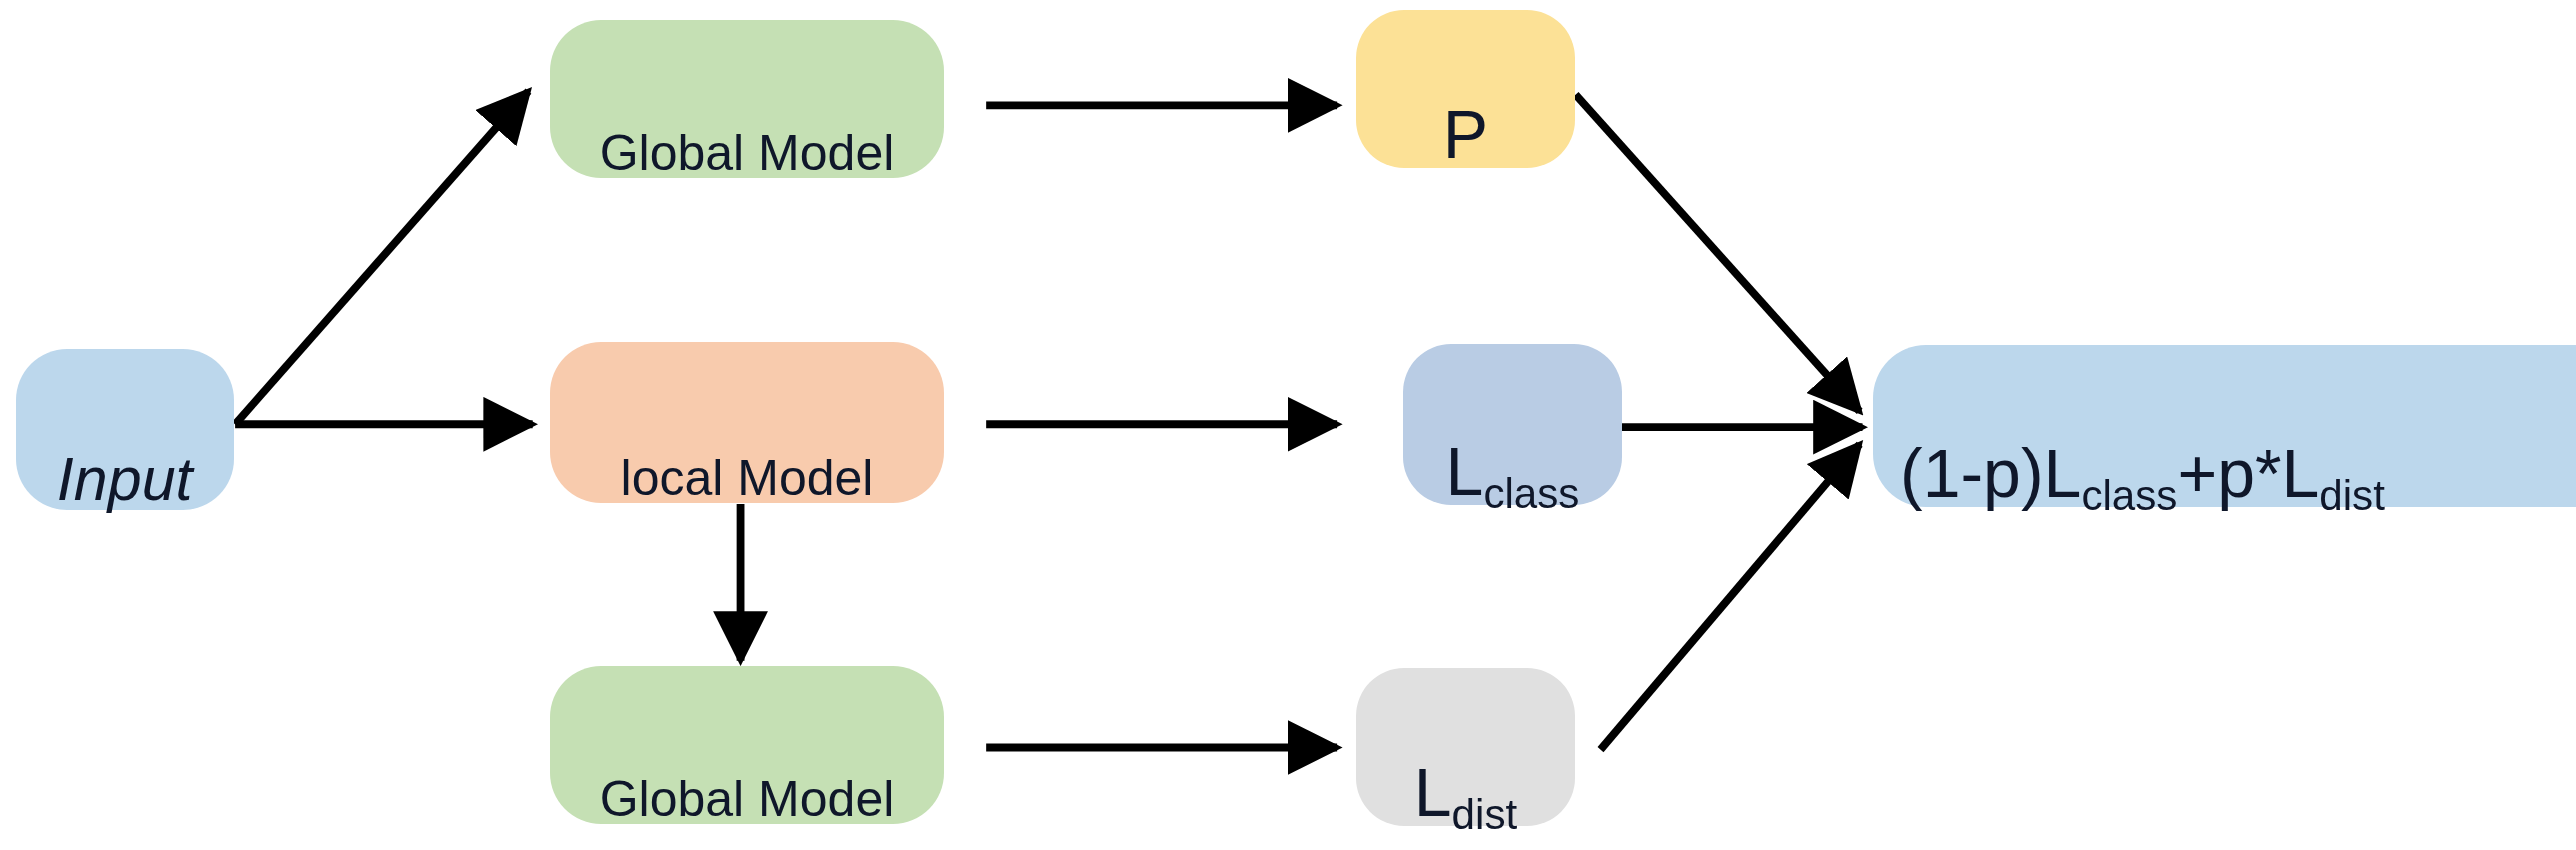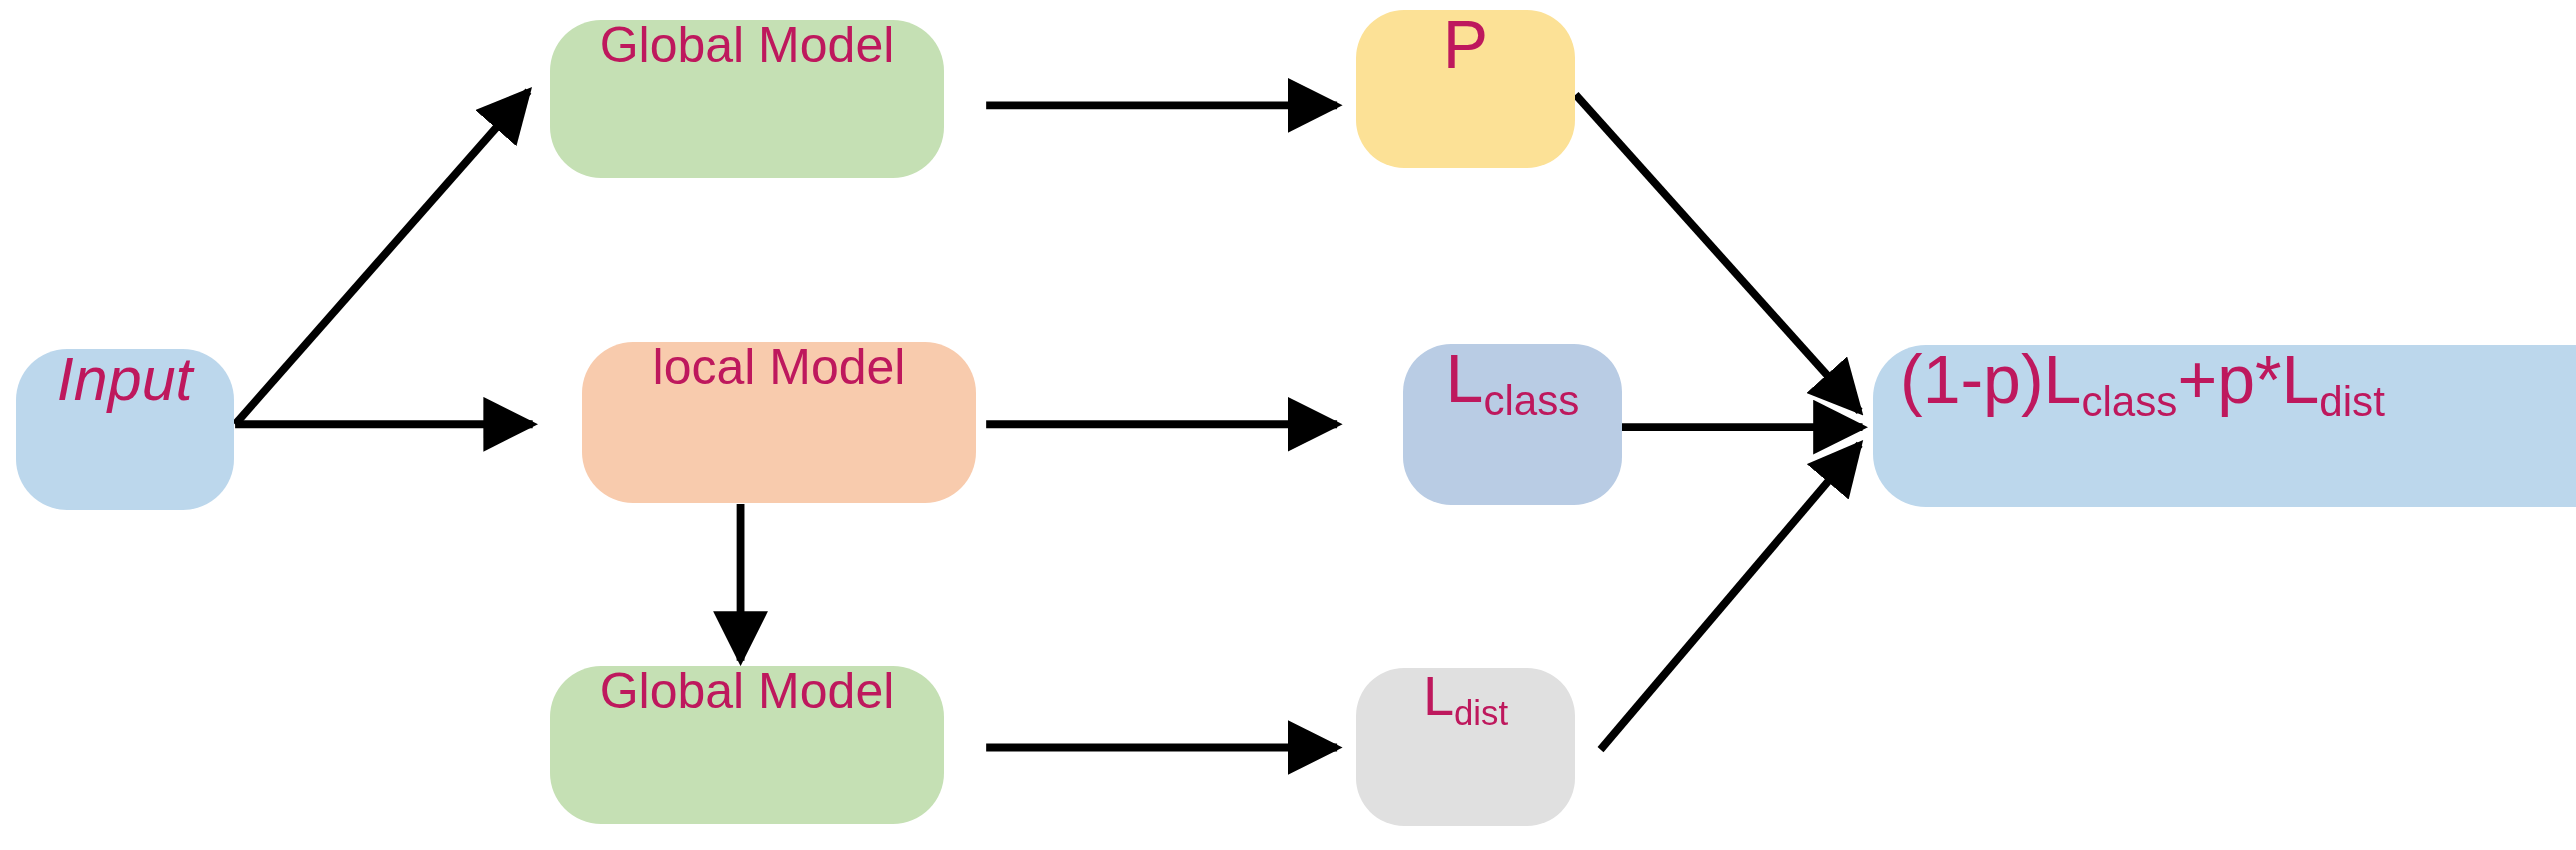--- a/index.html
+++ b/index.html
@@ -14,24 +14,24 @@
   #canvas {
     position: relative;
     width: 2576px;
     height: 850px;
     background: #ffffff;
     overflow: hidden;
   }
   .node {
     position: absolute;
     display: flex;
-    align-items: flex-start;
+    align-items: flex-end;
     justify-content: center;
     box-sizing: border-box;
-    color: #be185d;
+    color: #0f172a;
     text-align: center;
     line-height: 1;
     white-space: nowrap;
     border-radius: 50px;
   }
   .node-label {
     display: inline-block;
     line-height: 1;
   }
   
@@ -46,21 +46,20 @@
     left: 550px; top: 20px;   width: 394px; height: 158px;
     background: #c5e0b4;
     font-size: 50px;
     border-radius: 51px;
   }
   #node-local {
     left: 550px; top: 342px;  width: 394px; height: 161px;
     background: #f8cbad;
     font-size: 50px;
     border-radius: 51px;
-    margin-left: 32px;
   }
   #node-global-bottom {
     left: 550px; top: 666px;  width: 394px; height: 158px;
     background: #c5e0b4;
     font-size: 50px;
     border-radius: 51px;
   }
   #node-p {
     left: 1356px; top: 10px;  width: 219px; height: 158px;
     background: #fce196;
@@ -70,21 +69,21 @@
   #node-lclass {
     left: 1356px; top: 344px; width: 219px; height: 161px;
     background: #b9cce4;
     font-size: 68px;
     border-radius: 48px;
     margin-left: 47px;
   }
   #node-ldist {
     left: 1356px; top: 668px; width: 219px; height: 158px;
     background: #e0e0e0;
-    font-size: 56px;
+    font-size: 68px;
     border-radius: 48px;
   }
   #node-formula {
     left: 1873px; top: 345px; width: 827px; height: 162px;
     background: #bcd7ec;
     font-size: 68px;
     border-radius: 53px;
     justify-content: flex-start;
     padding-left: 27px;
   }

